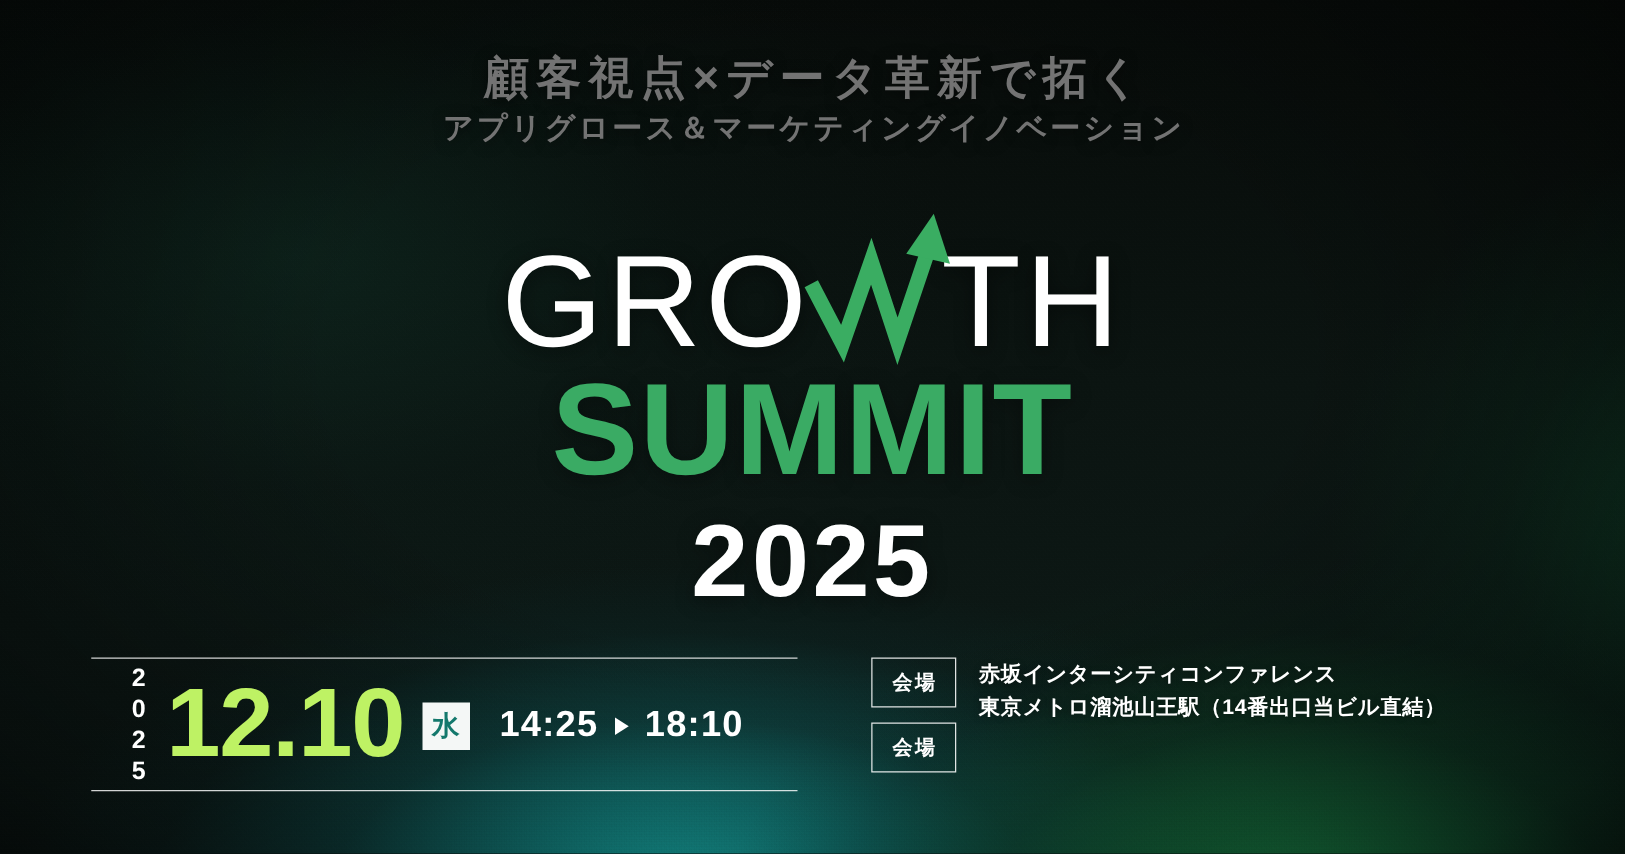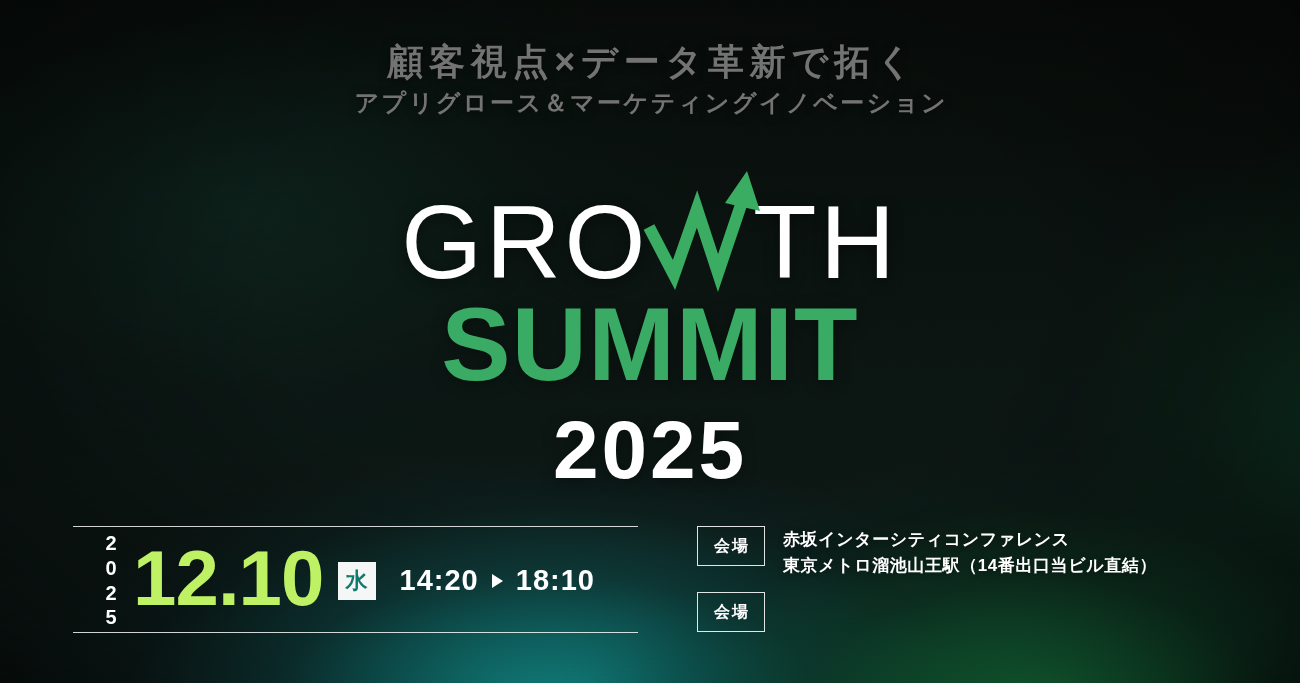--- a/index.html
+++ b/index.html
@@ -220,21 +220,20 @@
     border-top:7.5px solid transparent;
     border-bottom:7.5px solid transparent;
     margin:0 13px;
   }
 
   
   .venue-list {
     position:absolute;
     left:697px; top:14px;
     display:flex; flex-direction:column;
-    gap:14px;
   }
   .venue-row { display:flex; align-items:flex-start; }
   .venue-badge {
     flex:0 0 auto;
     width:68px; height:40px;
     border:1.3px solid rgba(255,255,255,.88);
     display:flex; align-items:center; justify-content:center;
     color:#ffffff;
     font-size:16px;
     font-weight:700;
@@ -291,21 +290,21 @@
       <span class="logo-year">2025</span>
     </div>
 
     <div class="info">
 
       <div class="date-block">
         <div class="date-year">2025</div>
         <div class="date-num">12.10</div>
         <div class="day-badge">水</div>
         <div class="time">
-          <span>14:20</span>
+          <span>14:25</span>
           <span class="tri"></span>
           <span>18:10</span>
         </div>
       </div>
 
       <div class="venue-list">
 
         <div class="venue-row">
           <div class="venue-badge">会場</div>
           <div class="venue-text">

